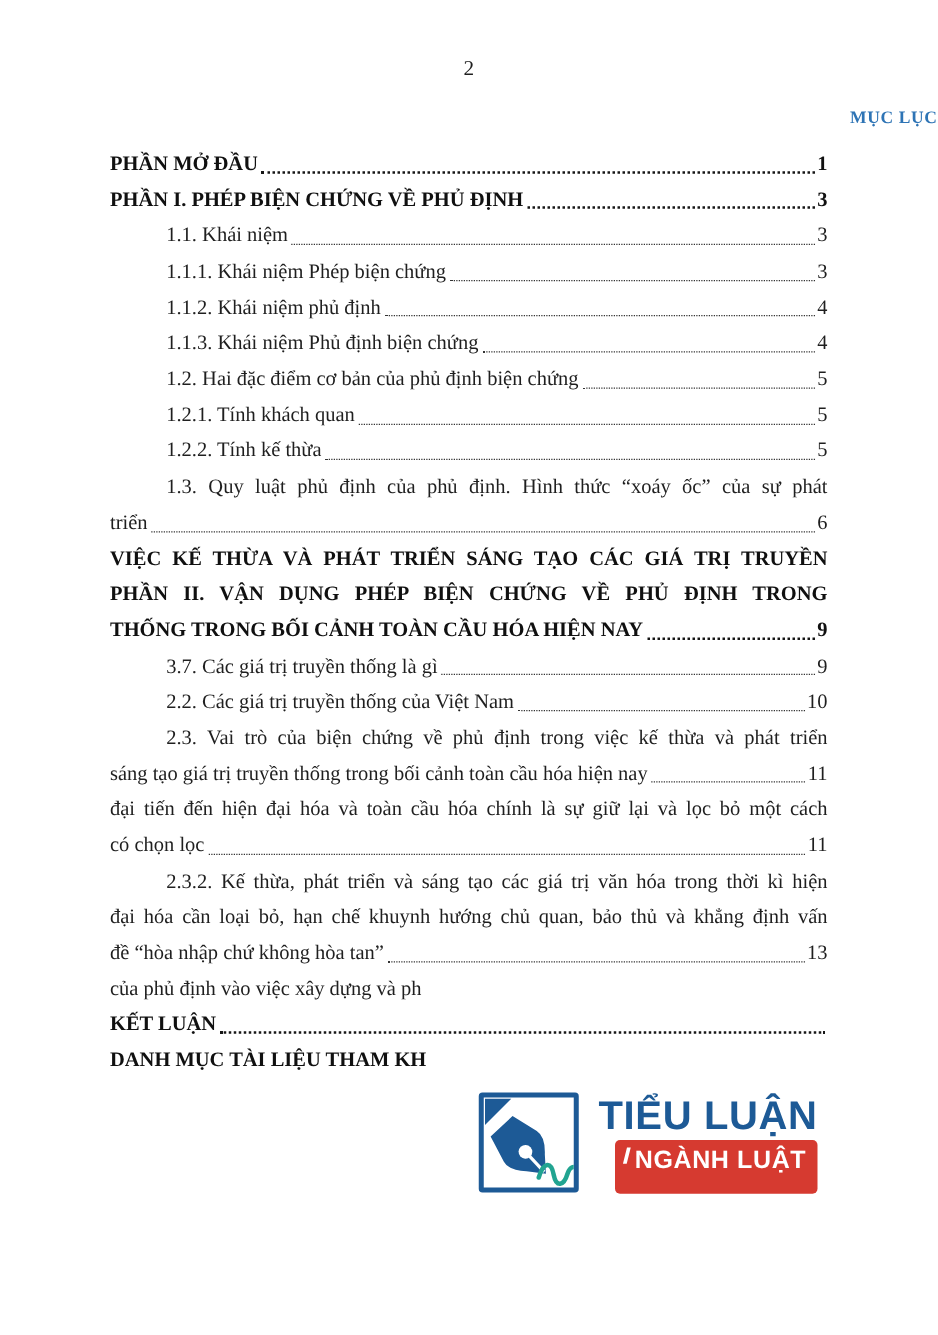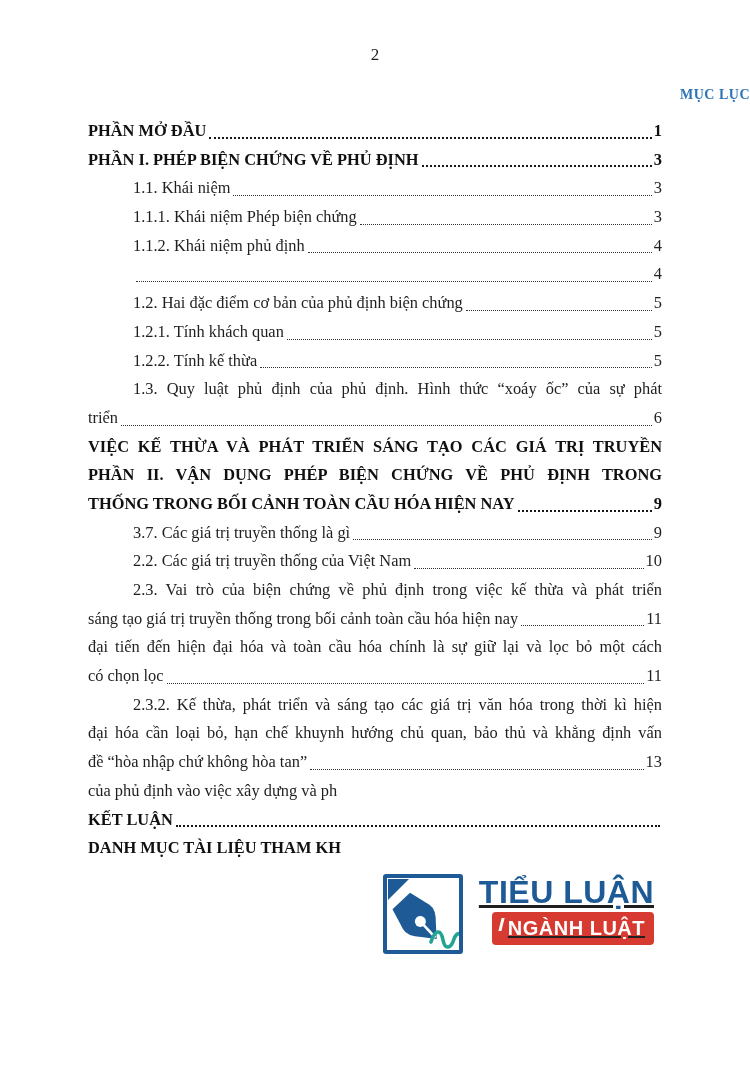--- a/index.html
+++ b/index.html
@@ -30,21 +30,21 @@
   .toc-line {
     height: 28.7px; line-height: 28.7px;
     font-size: 16.4px; overflow: hidden;
   }
   .toc-line.bold { font-weight: bold; color: #101010; }
   .toc-line.indent { padding-left: 45px; }
   .toc-line.fill {
     text-align: justify; text-align-last: justify; text-justify: inter-word;
     white-space: normal;
   }
-  .toc-line.end { display: flex; align-items: flex-start; }
+  .toc-line.end { display: flex; align-items: flex-end; }
   .toc-line.end .toc-text { white-space: pre; flex: 0 1 auto; overflow: hidden; }
   .dots {
     flex: 1 1 auto; min-width: 6px;
     border-bottom: 1.9px dotted var(--dots, #333);
     margin: 0 2px 0 3px;
     align-self: flex-end; margin-bottom: 7px;
   }
   .bold .dots { border-bottom-width: 2.6px; border-color: #161616; }
   .page-num { flex: 0 0 auto; }
 
@@ -59,33 +59,32 @@
     width: 80px; height: 80px;
     border: 4px solid var(--logo_blue, #1d5a96);
     border-radius: 3px;
     background: #fff;
   }
   .logo-icon-box svg { position: absolute; left: 0; top: 0; width: 72px; height: 72px; }
   .logo-text {
     position: absolute; right: 10px; top: 8px;
     display: flex; flex-direction: column; align-items: flex-end;
     font-family: "Liberation Sans", "DejaVu Sans", sans-serif;
-    text-decoration: underline;
   }
   .logo-title {
     font-weight: bold; font-size: 32px; line-height: 36px;
     color: var(--logo_blue, #1d5a96); letter-spacing: 0.5px;
     white-space: nowrap;
   }
   .logo-badge {
     margin-top: 2px;
     background: var(--logo_red, #d63a30);
     color: #ffffff;
     font-weight: bold; font-size: 20px; line-height: 24px;
-    padding: 4px 9px 5px 8px;
+    padding: 4px 9px 15px 8px;
     border-radius: 4px;
     letter-spacing: 0.5px;
     white-space: nowrap;
     display: flex; align-items: center;
   }
   .logo-badge::before {
     content: ""; display: inline-block;
     width: 3px; height: 13px; background: #fff;
     transform: skewX(-14deg);
     margin-right: 5px; margin-top: -8px;
@@ -120,20 +119,21 @@
         <span class="toc-text">1.1.1. Khái niệm Phép biện chứng</span>
         <span class="dots"></span>
         <span class="page-num">3</span>
       </div>
       <div class="toc-line indent end">
         <span class="toc-text">1.1.2. Khái niệm phủ định</span>
         <span class="dots"></span>
         <span class="page-num">4</span>
       </div>
       <div class="toc-line indent end">
+        <span class="toc-text">1.1.3. Khái niệm Phủ định biện chứng</span>
         <span class="dots"></span>
         <span class="page-num">4</span>
       </div>
       <div class="toc-line indent end">
         <span class="toc-text">1.2. Hai đặc điểm cơ bản của phủ định biện chứng</span>
         <span class="dots"></span>
         <span class="page-num">5</span>
       </div>
       <div class="toc-line indent end">
         <span class="toc-text">1.2.1. Tính khách quan</span>

